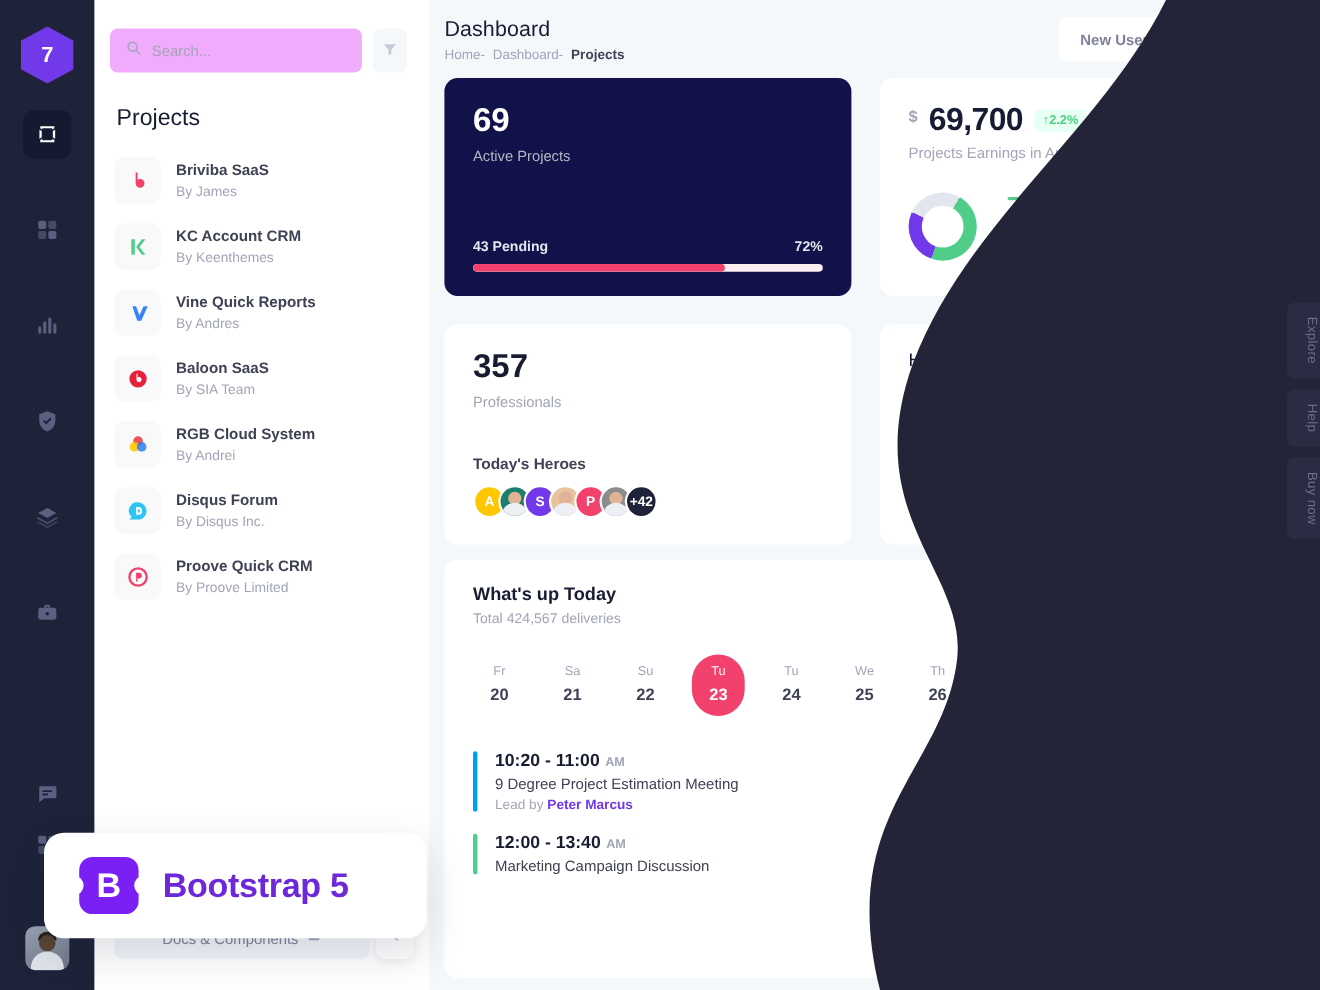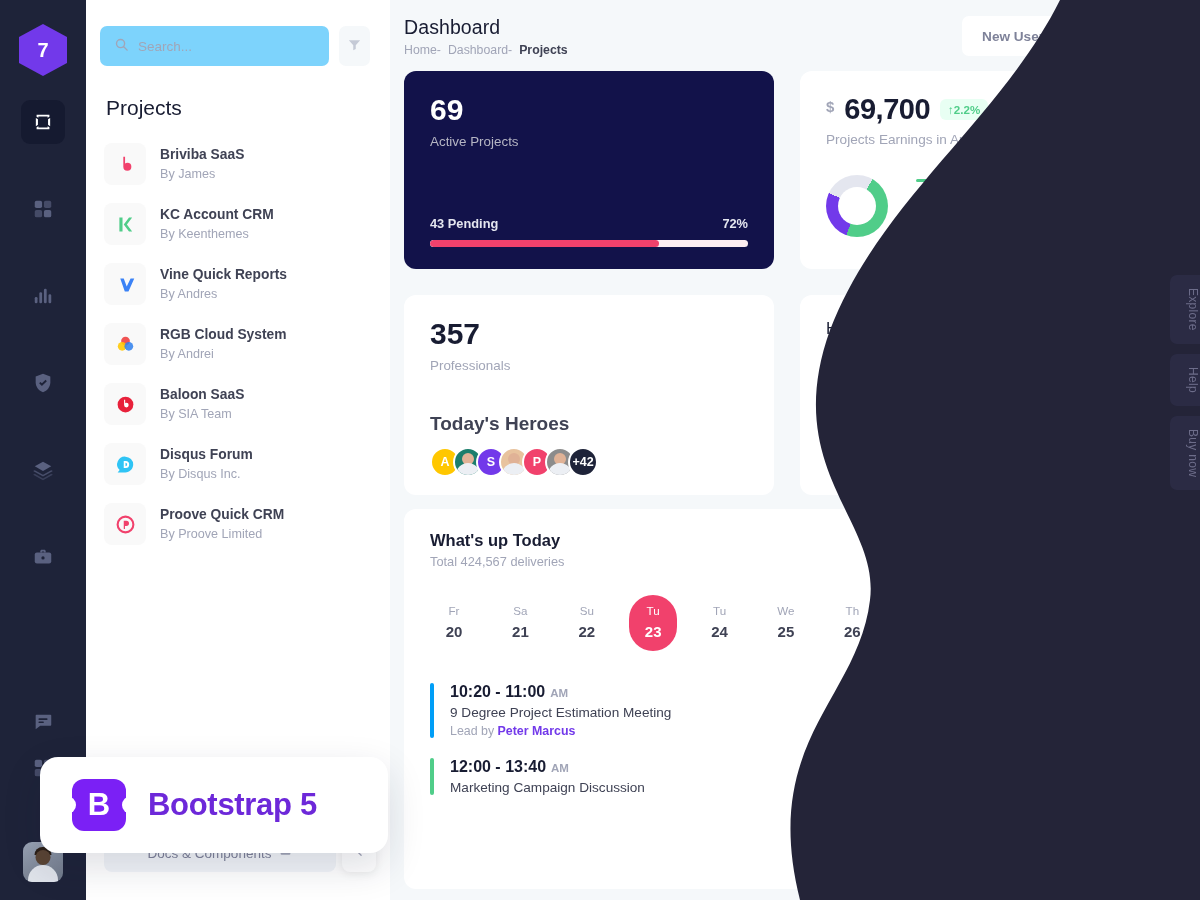--- a/index.html
+++ b/index.html
@@ -44,21 +44,21 @@
   .rail-avatar .body { position:absolute; left:50%; bottom:0; transform:translateX(-50%); width:30px;height:17px;border-radius:15px 15px 0 0;background:#dfe3ea; }
   .rail-avatar .hair { position:absolute; left:50%; top:5px; transform:translateX(-50%); width:17px;height:8px;border-radius:9px 9px 0 0;background:#2b1f16; }
 
   
   .aside {
     position: absolute; left: 86px; top: 0; width: 304px; height: 900px;
     background: #ffffff;
   }
   .aside-search-row { display: flex; gap: 10px; padding: 26px 20px 0 14px; }
   .search-box {
-    flex: 1; height: 40px; background: #7dd3fc; border-radius: 7px;
+    flex: 1; height: 40px; background: #f0abfc; border-radius: 7px;
     display: flex; align-items: center; padding: 0 14px; gap: 9px;
   }
   .search-box input {
     border: none; outline: none; background: transparent; flex: 1;
     font-family: "Liberation Sans", sans-serif; font-size: 13.5px; color: #5E6278;
   }
   .search-box input::placeholder { color: #A1A5B7; }
   .filter-btn {
     width: 40px; height: 40px; background: #F5F8FA; border-radius: 7px;
     display: flex; align-items: center; justify-content: center; border: none; cursor: pointer;
@@ -132,21 +132,21 @@
   .leg-row { display:flex; align-items:center; justify-content:space-between; height: 26px; }
   .leg-left { display:flex; align-items:center; gap:10px; }
   .dash { width:13px; height:3px; border-radius:2px; display:block; }
   .leg-label { font-size:13.2px; color:#A1A5B7; }
   .leg-val { font-size:13.4px; font-weight:700; color:#3F4254; }
 
   
   .card-pro { padding: 24px 26px; height: 200px; }
   .pro-num { font-size: 30px; font-weight: 700; color:#181C32; line-height:1; }
   .pro-sub { font-size: 13.4px; color:#A1A5B7; margin-top:9px; }
-  .heroes-title { font-size: 19px; font-weight:700; color:#3F4254; margin-top: 40px; }
+  .heroes-title { font-size: 14px; font-weight:700; color:#3F4254; margin-top: 40px; }
   .heroes { display:flex; margin-top: 12px; }
   .hero {
     width: 30px; height: 30px; border-radius:50%; margin-left:-7px;
     border: 2px solid #fff; display:flex; align-items:center; justify-content:center;
     color:#fff; font-size:12.5px; font-weight:700; position:relative; overflow:hidden;
   }
   .hero:first-child { margin-left:0; }
   .hero .ph-head{position:absolute;left:50%;top:4px;transform:translateX(-50%);width:12px;height:12px;border-radius:50%;background:#e0b296;}
   .hero .ph-hair{position:absolute;left:50%;top:1px;transform:translateX(-50%);width:15px;height:8px;border-radius:8px 8px 0 0;}
   .hero .ph-body{position:absolute;left:50%;bottom:0;transform:translateX(-50%);width:24px;height:12px;border-radius:12px 12px 0 0;}
@@ -381,41 +381,41 @@
         </div>
         <div>
           <div class="proj-name">Vine Quick Reports</div>
           <div class="proj-by">By Andres</div>
         </div>
       </div>
 
       <div class="proj-item">
         <div class="proj-logo">
           <svg width="21" height="21" viewBox="0 0 24 24">
+              <circle cx="12" cy="12" r="9" fill="#E8213B"></circle>
+              <path d="M10.4 6.6v6.1a2.6 2.6 0 102.6-2.6c-.5 0-1 .2-1.4.5V6.6h-1.2z" fill="#fff"></path>
+            </svg>
+        </div>
+        <div>
+          <div class="proj-name">Baloon SaaS</div>
+          <div class="proj-by">By SIA Team</div>
+        </div>
+      </div>
+
+      <div class="proj-item">
+        <div class="proj-logo">
+          <svg width="21" height="21" viewBox="0 0 24 24">
               <circle cx="12" cy="8" r="5" fill="#EF4444" opacity=".92"></circle>
               <circle cx="8.2" cy="14" r="5" fill="#FFC700" opacity=".88"></circle>
               <circle cx="15.8" cy="14" r="5" fill="#2F80ED" opacity=".85"></circle>
             </svg>
         </div>
         <div>
           <div class="proj-name">RGB Cloud System</div>
           <div class="proj-by">By Andrei</div>
-        </div>
-      </div>
-
-      <div class="proj-item">
-        <div class="proj-logo">
-          <svg width="21" height="21" viewBox="0 0 24 24">
-              <circle cx="12" cy="12" r="9" fill="#E8213B"></circle>
-              <path d="M10.4 6.6v6.1a2.6 2.6 0 102.6-2.6c-.5 0-1 .2-1.4.5V6.6h-1.2z" fill="#fff"></path>
-            </svg>
-        </div>
-        <div>
-          <div class="proj-name">Baloon SaaS</div>
-          <div class="proj-by">By SIA Team</div>
         </div>
       </div>
 
       <div class="proj-item">
         <div class="proj-logo">
           <svg width="21" height="21" viewBox="0 0 24 24">
               <path d="M12 3a9 9 0 018.8 9c0 5-4 9-9 9H3l2.3-2.6A8.9 8.9 0 0112 3z" fill="#2FC4F5"></path>
               <path d="M10 8h2.2a4 4 0 110 8H10V8zm2 2.1v3.8a1.9 1.9 0 000-3.8z" fill="#fff"></path>
             </svg>
         </div>

